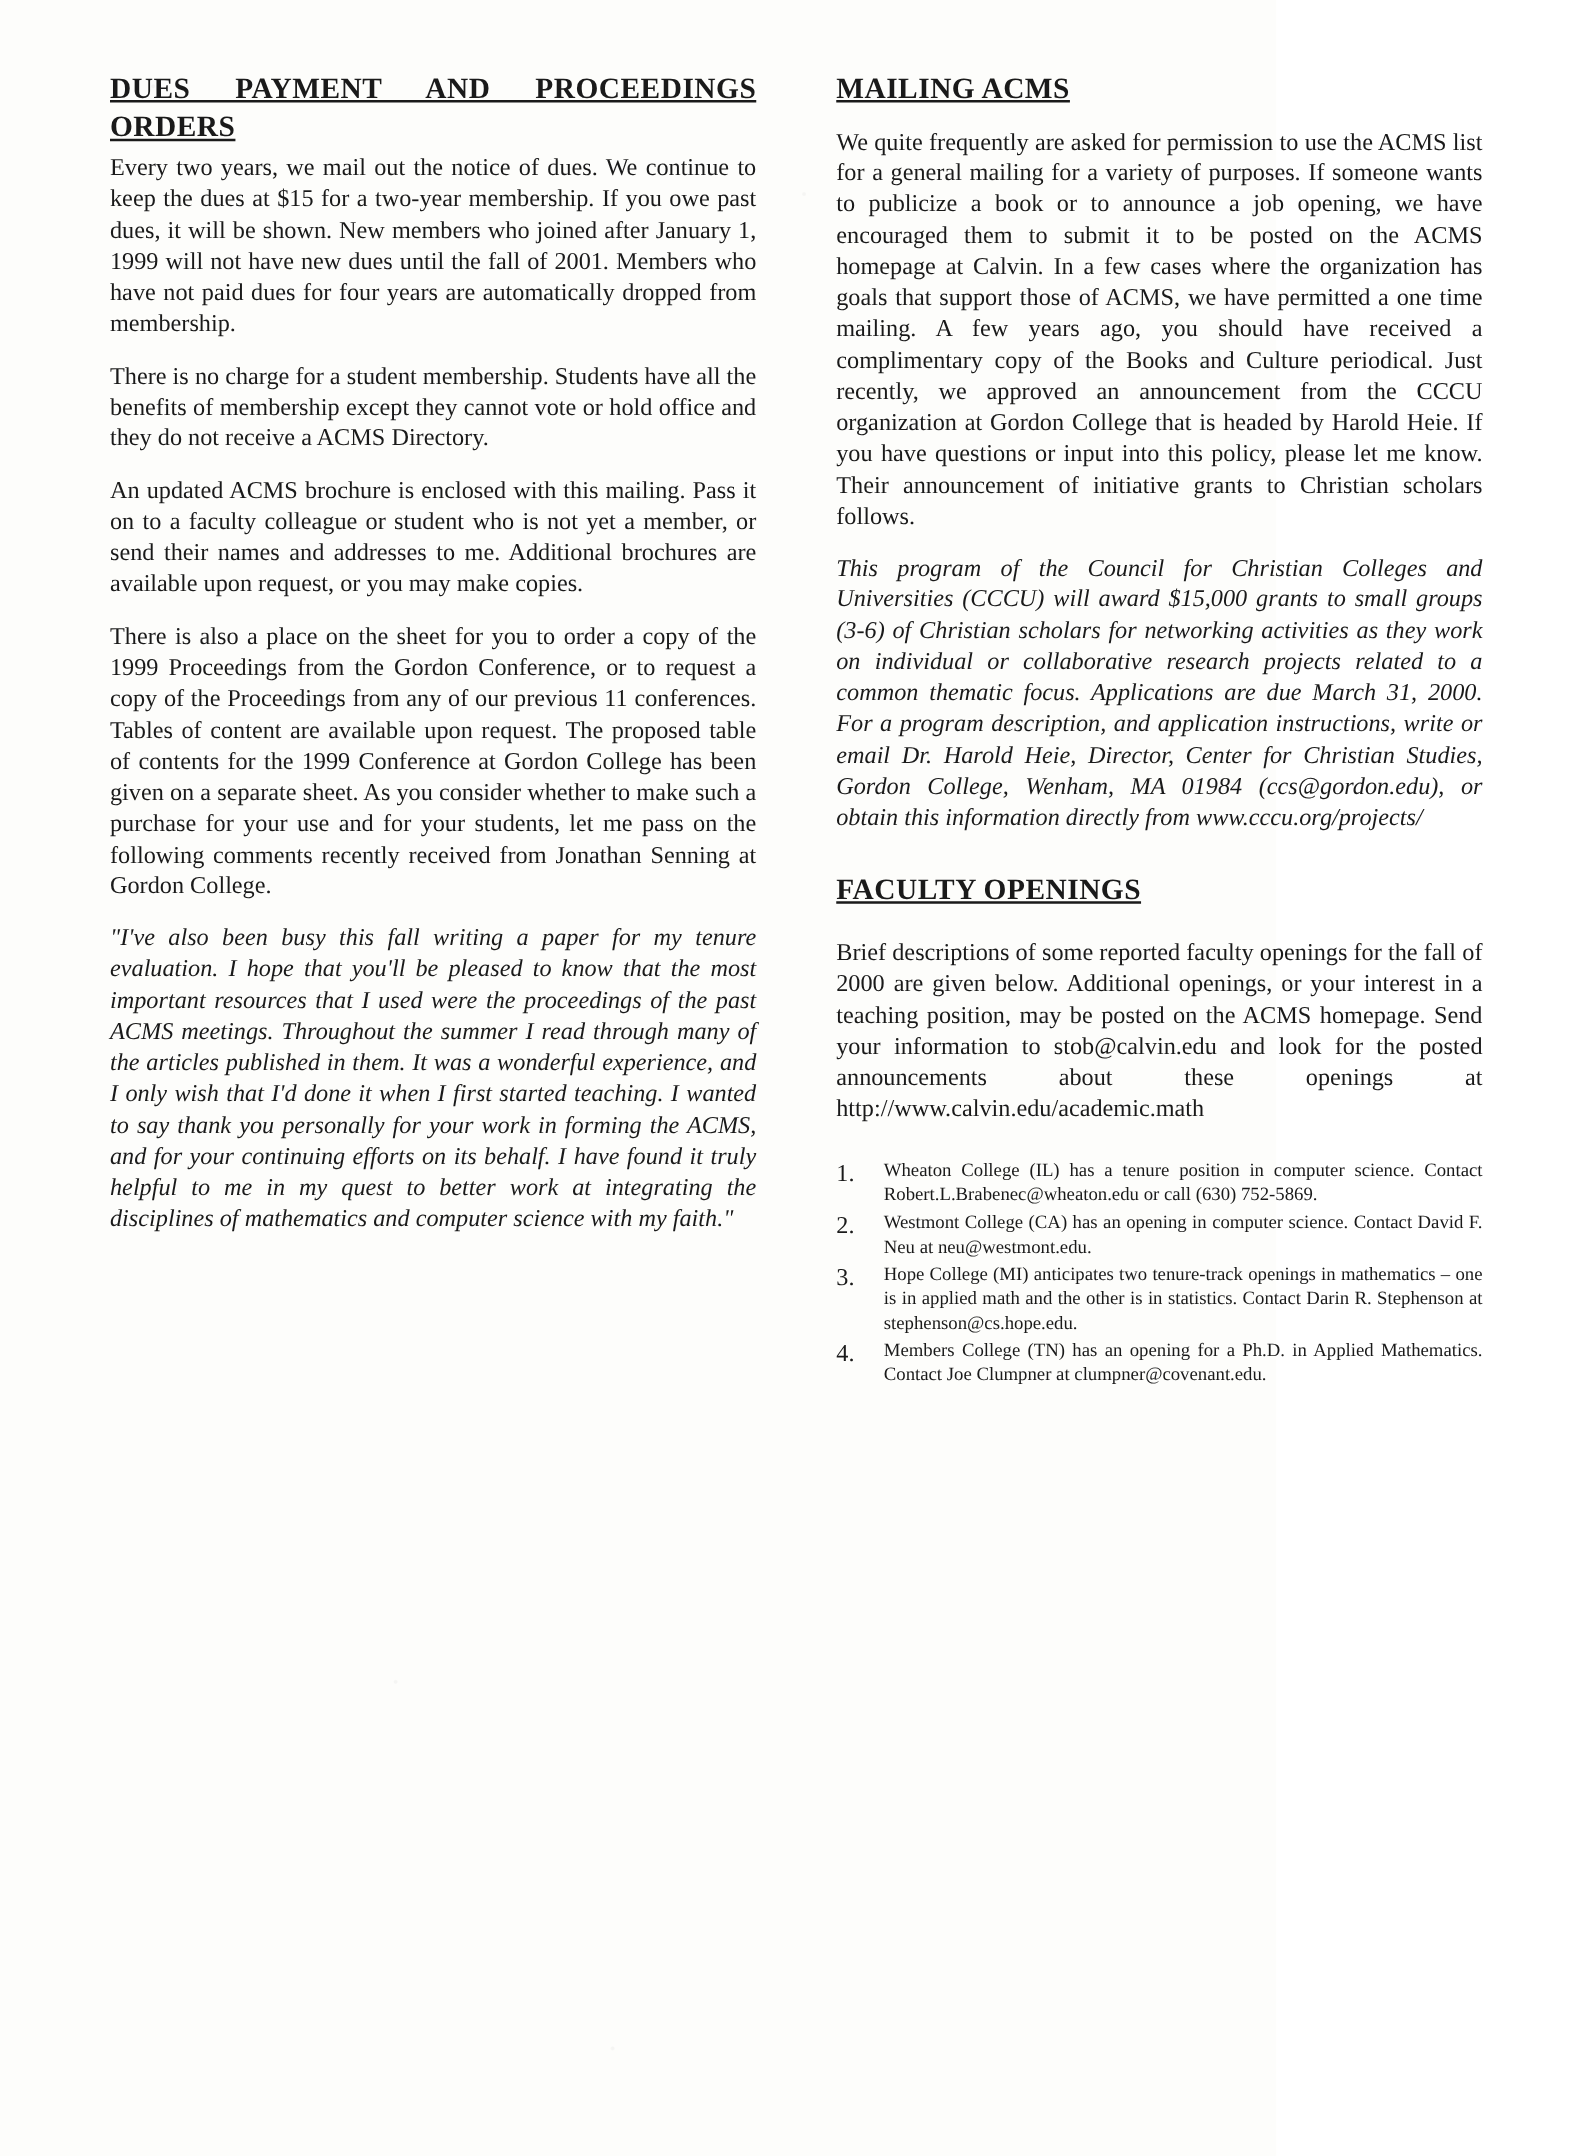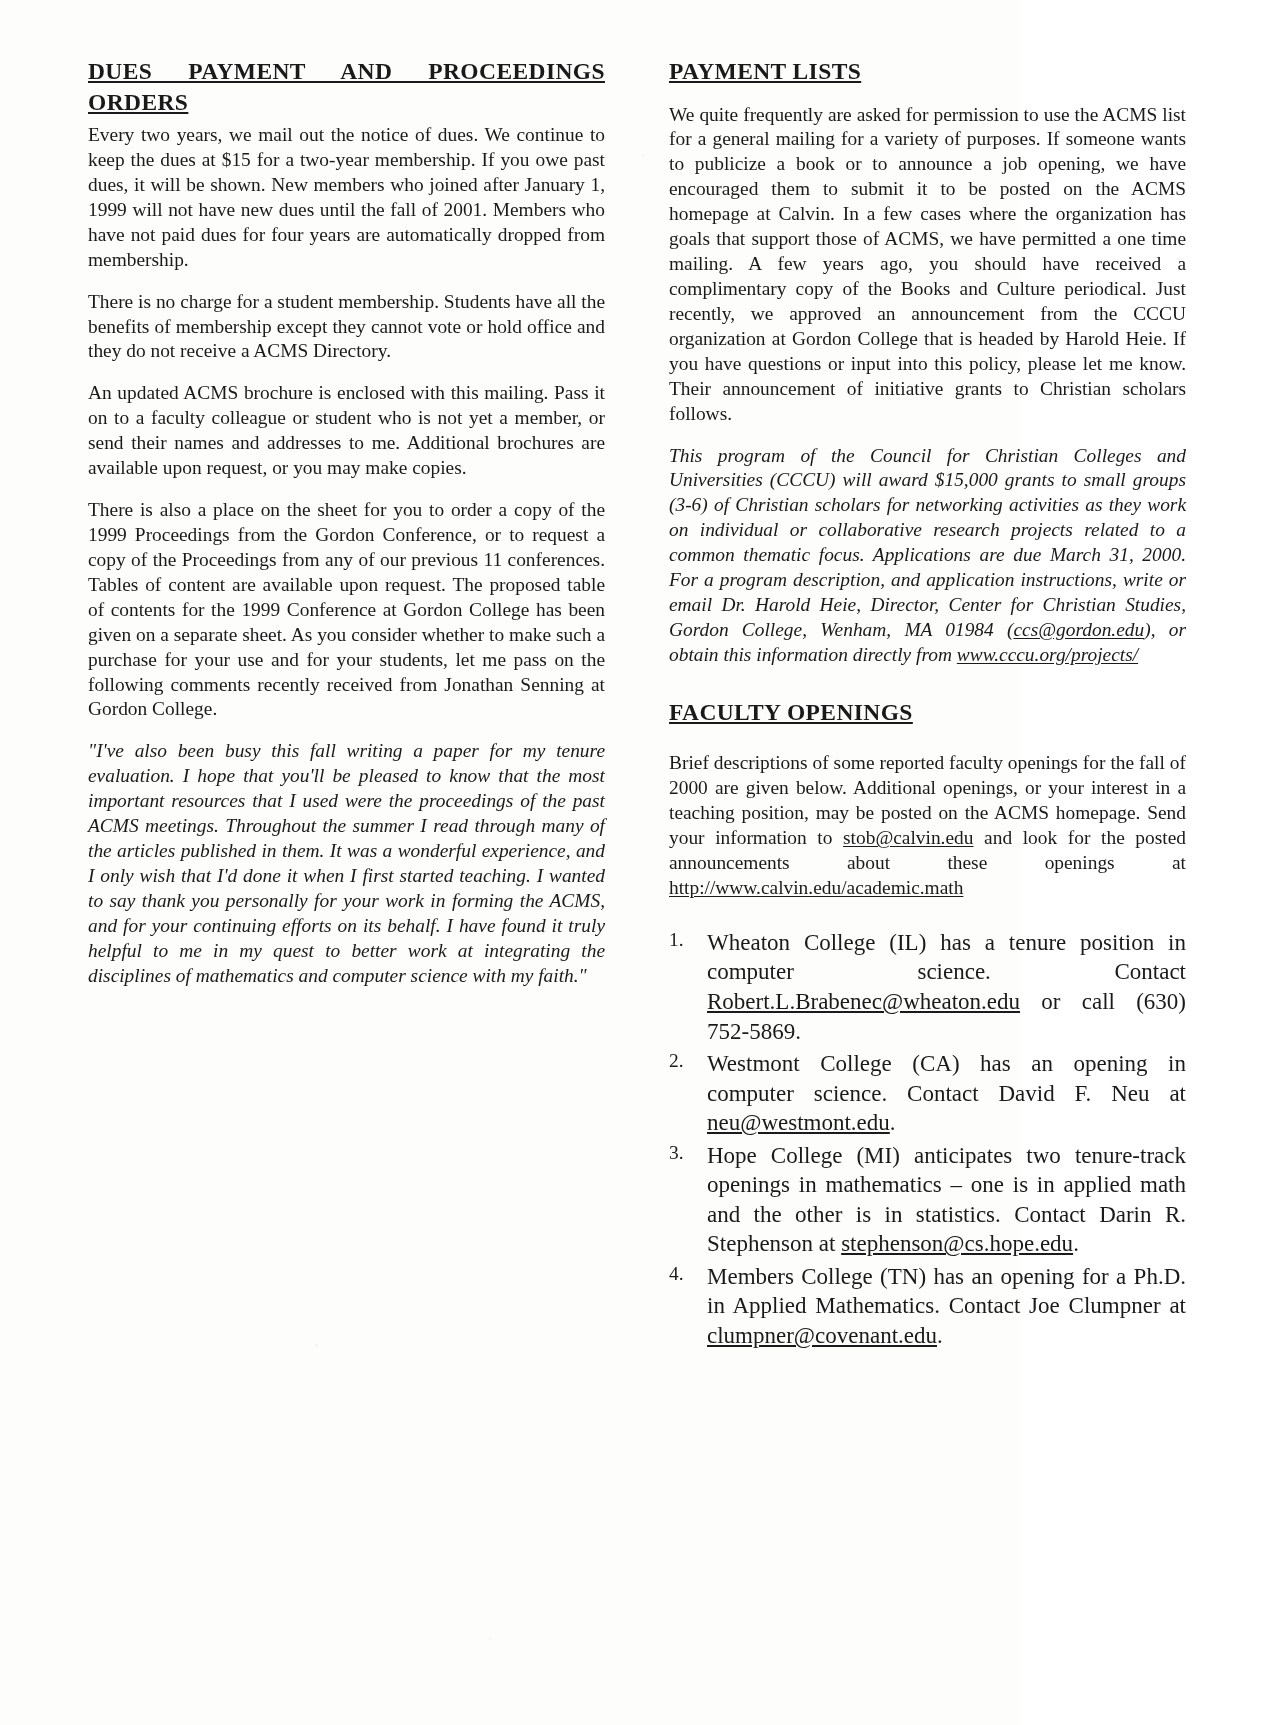--- a/index.html
+++ b/index.html
@@ -67,31 +67,31 @@
     hyphens: none;
   }
   p.italic {
     font-style: italic;
   }
   p.first-after-heading {
     margin-top: 2px;
   }
   .gap-sm { height: 10px; }
   .gap-md { height: 18px; }
-  .u { text-decoration: underline; text-underline-offset: 2px; }
+  .u { text-underline-offset: 2px; }
   ol.openings {
     margin: 0;
     padding: 0 0 0 38px;
     list-style: none;
     counter-reset: openitem;
   }
   ol.openings > li {
     counter-increment: openitem;
     position: relative;
-    font-size: 23px;
+    font-size: 15px;
     line-height: 1.285;
     text-align: justify;
     margin-bottom: 3px;
   }
   ol.openings > li::before {
     content: counter(openitem) ".";
     position: absolute;
     left: -38px;
     top: 0;
     width: 26px;
@@ -122,21 +122,21 @@
       <p>There is no charge for a student membership.  Students have all the benefits of membership except they cannot vote or hold office and they do not receive a ACMS Directory.</p>
 
       <p>An updated ACMS brochure is enclosed with this mailing.  Pass it on to a faculty colleague or student who is not yet a member, or send their names and addresses to me.  Additional brochures are available upon request, or you may make copies.</p>
 
       <p>There is also a place on the sheet for you to order a copy of the 1999 Proceedings from the Gordon Conference, or to request a copy of the Proceedings from any of our previous 11 conferences.    Tables of content are available upon request.  The proposed table of contents for the 1999 Conference at Gordon College has been given on a separate sheet.  As you consider whether to make such a purchase for your use and for your students, let me pass on the following comments recently received from Jonathan Senning at Gordon College.</p>
 
       <p class="italic">"I've also been busy this fall writing  a paper for my tenure evaluation.  I hope that you'll be pleased to know that the most important resources that I used were the proceedings of the past ACMS meetings. Throughout the summer I read through many of the articles published in them.   It was a wonderful experience, and I only wish that I'd done it when I first started teaching.  I wanted to say thank you personally for your work in forming the ACMS, and for your continuing efforts on its behalf.  I have found it truly helpful to me in my quest to better work at integrating the disciplines of mathematics and computer science with my faith."</p>
     </div>
 
     <div class="col">
-      <h2 class="section-heading">PAYMENT LISTS</h2>
+      <h2 class="section-heading">MAILING ACMS</h2>
 
       <div class="gap-sm"></div>
 
       <p>We quite frequently are asked for permission to use the ACMS list for a general mailing for a variety of purposes.  If someone wants to publicize a book or to announce a job opening, we have encouraged them to submit it to be posted on the ACMS homepage at Calvin.  In a few cases where the organization has goals that support those of ACMS, we have permitted a one time mailing.    A few years ago, you should have received a complimentary copy of the Books and Culture periodical.   Just recently, we approved an announcement from the CCCU organization at Gordon College that is headed by Harold Heie.  If you have questions or input into this policy, please let me know. Their announcement of initiative grants to Christian scholars follows.</p>
 
       <p class="italic"><span>This program of the Council for Christian Colleges and Universities (CCCU) will award $15,000 grants to small groups (3-6) of Christian scholars for networking activities as they work on individual or collaborative research projects related to a common thematic focus.  Applications are due March 31, 2000.  For a program description, and application instructions, write or email Dr. Harold Heie, Director, Center for Christian Studies, Gordon College, Wenham, MA 01984 (</span><span class="u">ccs@gordon.edu</span><span>), or obtain this information directly from </span><span class="u">www.cccu.org/projects/</span></p>
 
       <span class="mini-dot"></span>
 
       <h2 class="section-heading heading-faculty">FACULTY OPENINGS</h2>

